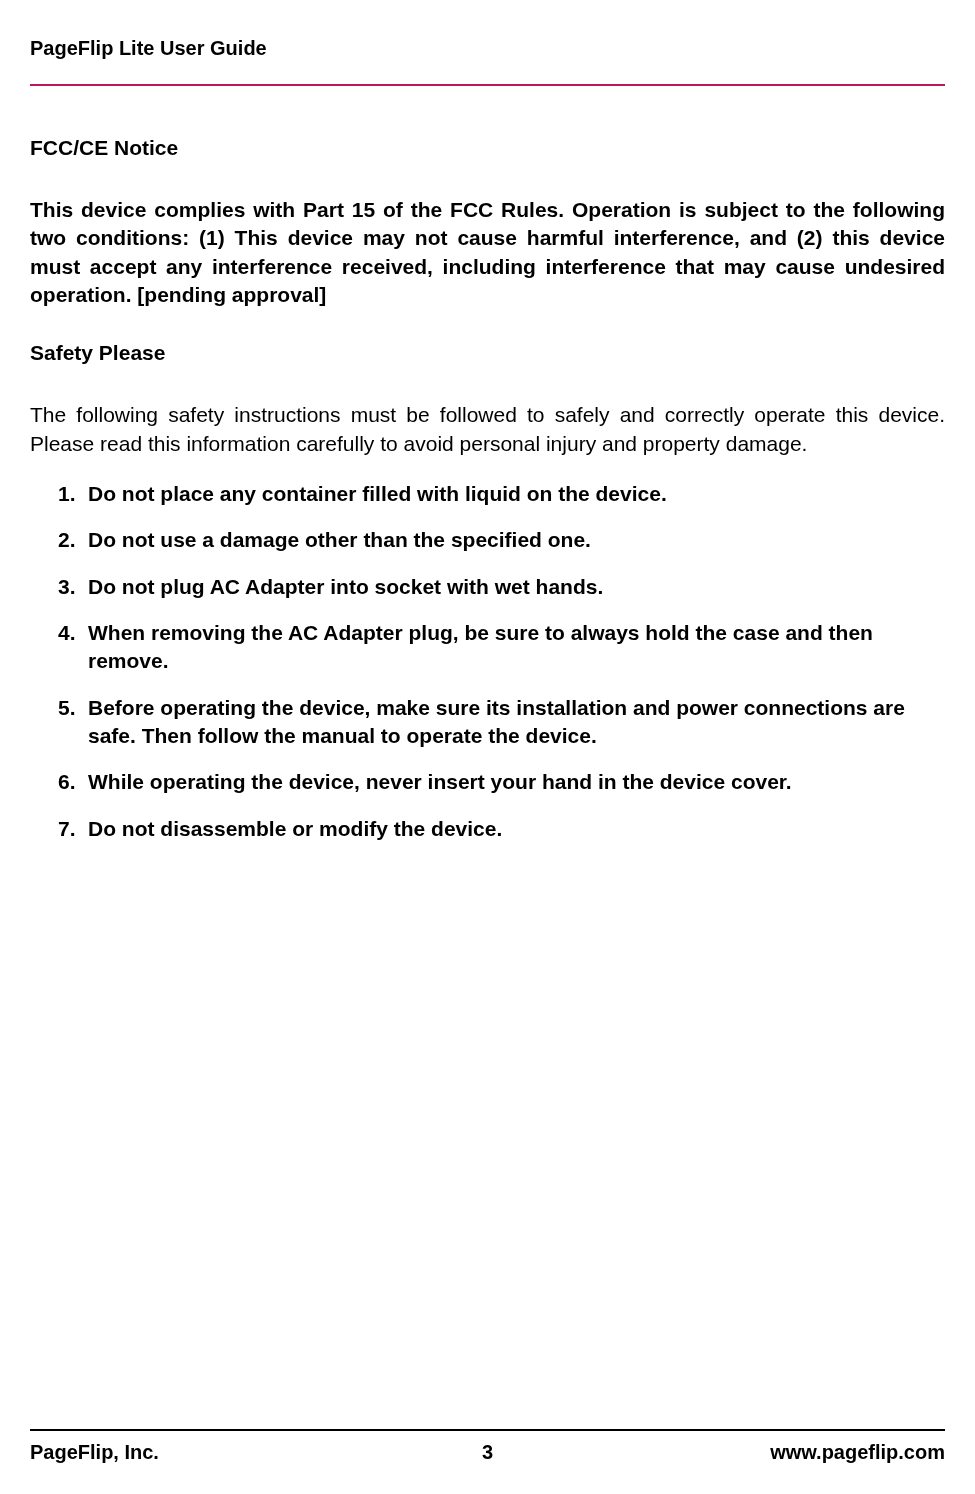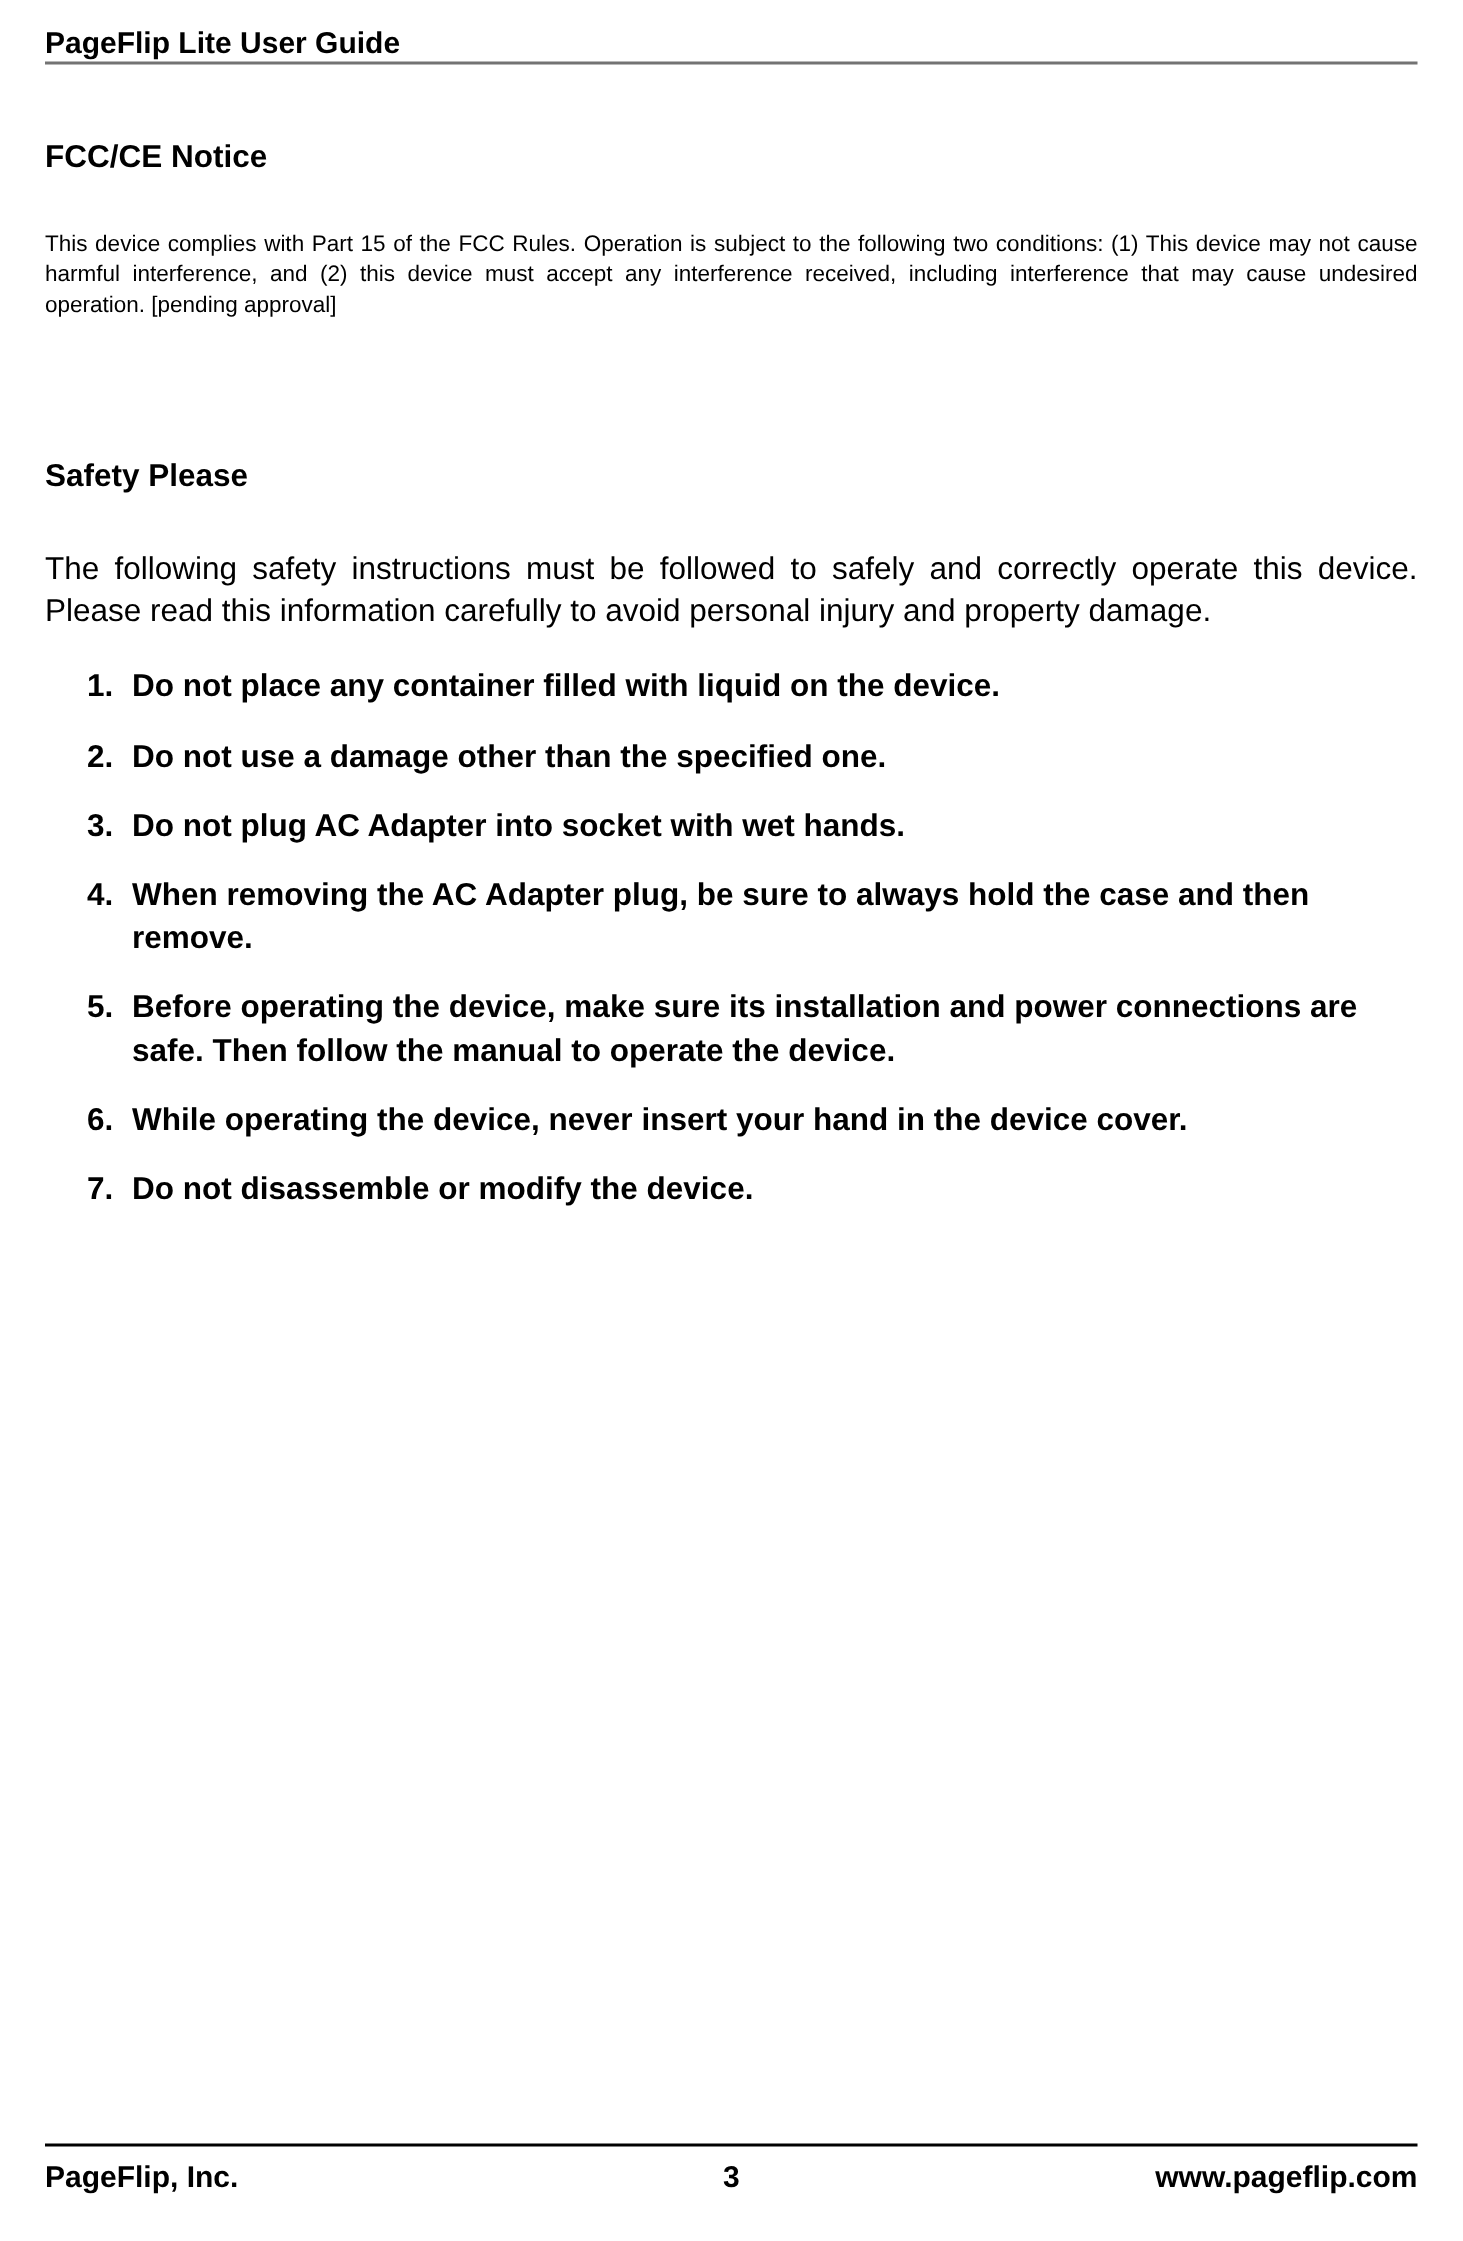--- a/index.html
+++ b/index.html
@@ -11,40 +11,42 @@
       font-family: Arial, Helvetica, sans-serif;
       background: #ffffff;
       color: #000000;
       width: 975px;
       height: 1494px;
       position: relative;
       padding: 0 30px;
     }
     .header {
       padding-top: 18px;
-      padding-bottom: 0;
-      border-bottom: 2px solid #737373;
+      padding-bottom: 24px;
+      border-bottom: 2px solid #be185d;
+      margin-top: 19px;
     }
     .header-title {
       font-weight: bold;
       font-size: 20px;
     }
     .content {
       padding-top: 50px;
     }
     .section-heading {
       font-weight: bold;
       font-size: 21px;
       margin-bottom: 36px;
     }
     .body-text {
-      font-size: 15px;
+      font-size: 21px;
       line-height: 1.35;
       text-align: justify;
-      margin-bottom: 92px;
+      margin-bottom: 32px;
+      font-weight: bold;
     }
     .body-text-tight {
       font-size: 21px;
       line-height: 1.35;
       text-align: justify;
       margin-bottom: 22px;
     }
     .safety-list {
       list-style: none;
       counter-reset: item;

